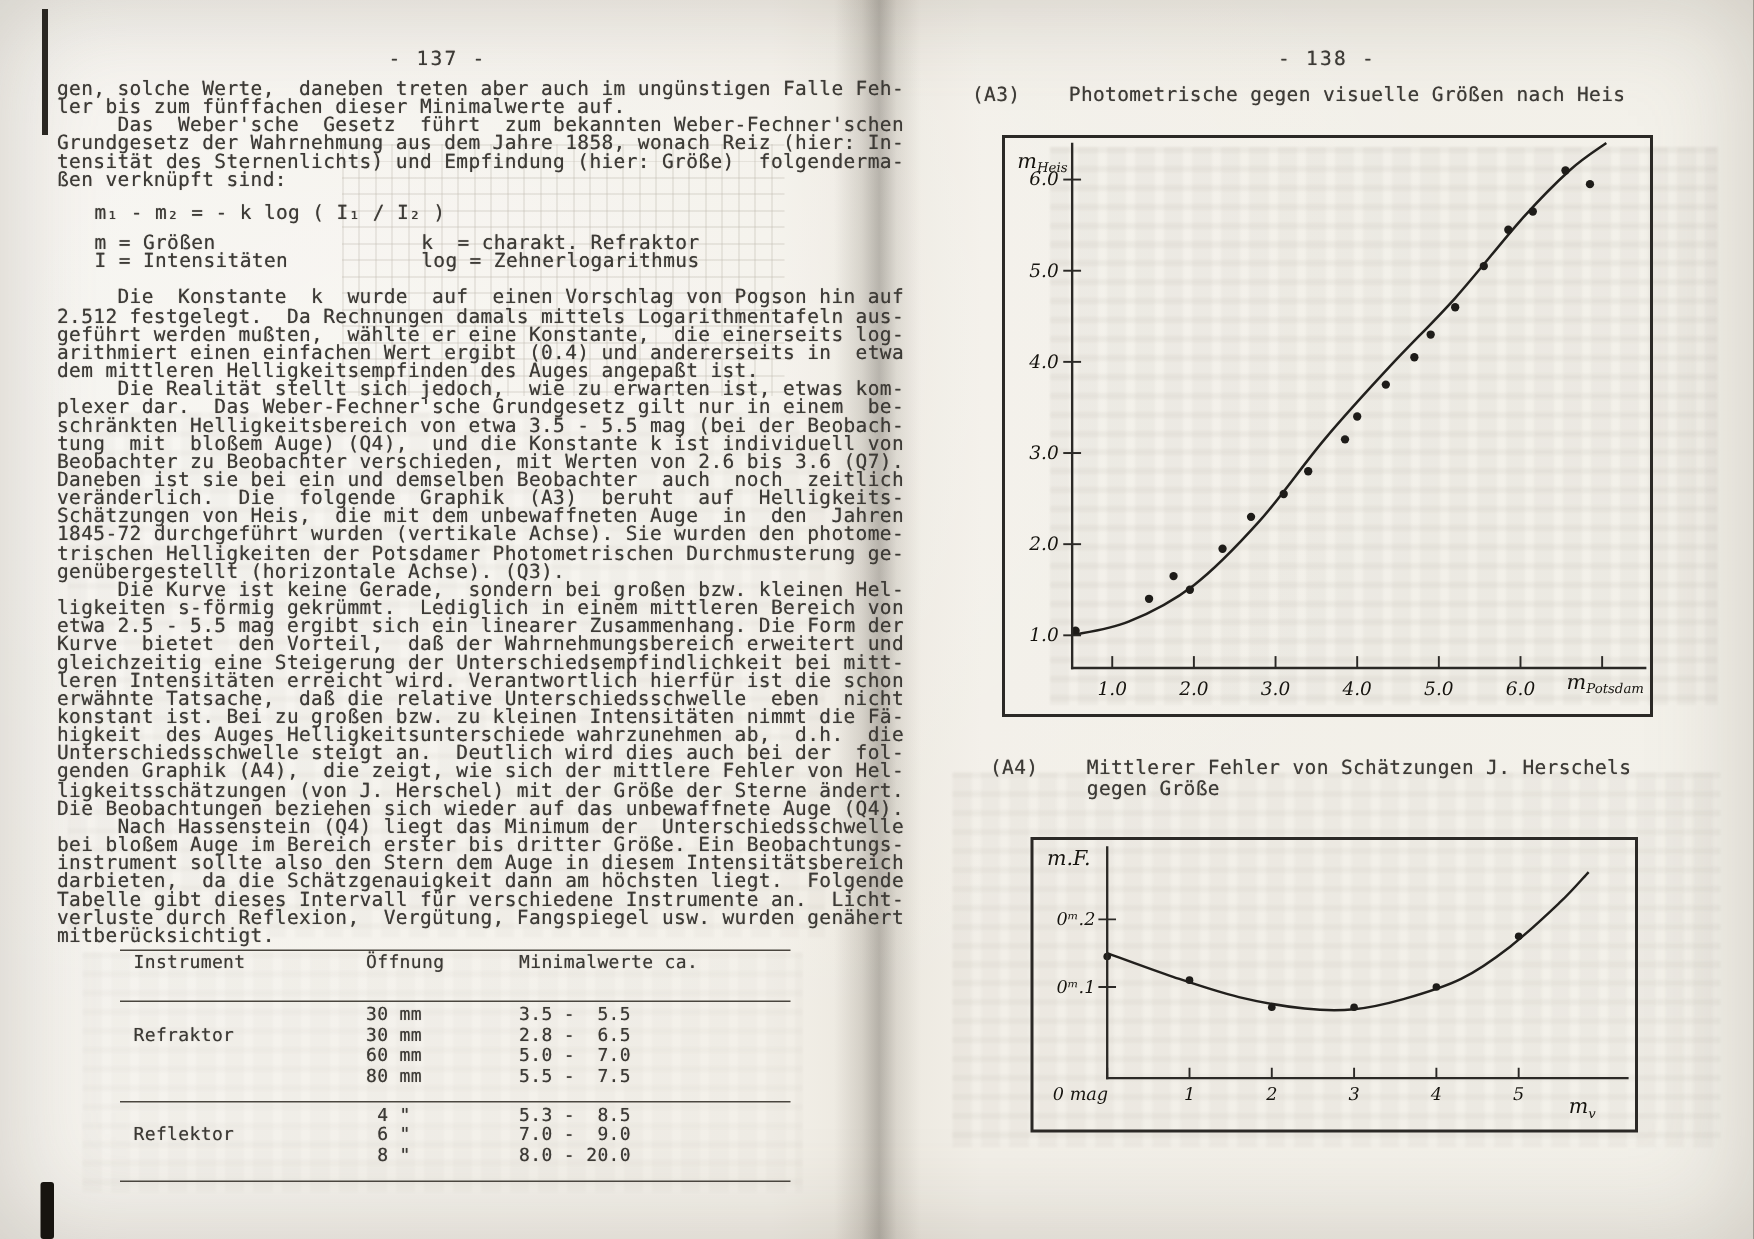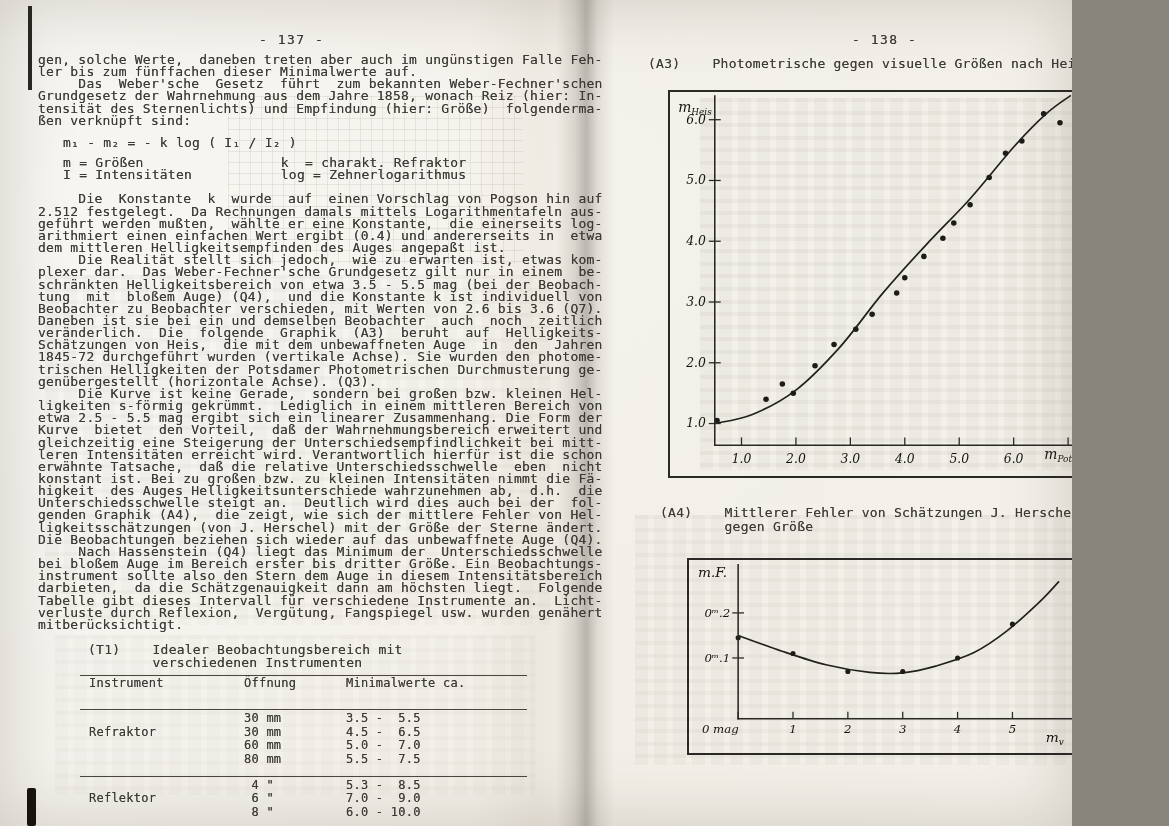--- a/index.html
+++ b/index.html
@@ -1,17 +1,17 @@
 <!DOCTYPE html>
 <html><head>
 <meta charset="utf-8">
 <style>
   html,body{margin:0;padding:0;background:#8a857c;}
   #scan{
-    position:relative;width:1072px;height:826px;overflow:hidden;
+    position:relative;width:1169px;height:826px;overflow:hidden;
     background:
       radial-gradient(ellipse at 22% 28%, rgba(255,255,255,.30), transparent 60%),
       linear-gradient(90deg,#f5f3ee 0%,#f3f0e9 44%,#ebe7de 50%,#f2efe8 56%,#f3f1ea 100%);
     box-shadow: inset 0 0 70px rgba(110,100,85,.28);
     font-family:"DejaVu Sans Mono", monospace;
     text-decoration:underline;
   }
   .mono{
     font-family:"DejaVu Sans Mono", monospace;
     font-size:13px;letter-spacing:.24px;color:#3c3a36;
@@ -132,37 +132,35 @@
 genden Graphik (A4),  die zeigt, wie sich der mittlere Fehler von Hel-
 ligkeitsschätzungen (von J. Herschel) mit der Größe der Sterne ändert.
 Die Beobachtungen beziehen sich wieder auf das unbewaffnete Auge (Q4).</pre>
     <pre class="mono">     Nach Hassenstein (Q4) liegt das Minimum der  Unterschiedsschwelle
 bei bloßem Auge im Bereich erster bis dritter Größe. Ein Beobachtungs-
 instrument sollte also den Stern dem Auge in diesem Intensitätsbereich
 darbieten,  da die Schätzgenauigkeit dann am höchsten liegt.  Folgende
 Tabelle gibt dieses Intervall für verschiedene Instrumente an.  Licht-
 verluste durch Reflexion,  Vergütung, Fangspiegel usw. wurden genähert
 mitberücksichtigt.</pre>
-    <pre class="mono t1cap">(T1)    Idealer Beobachtungsbereich mit
-        verschiedenen Instrumenten</pre>
 
     <div id="t1">
       <div class="trow thead">
         <span>Instrument</span>
         <span>Öffnung</span>
         <span>Minimalwerte ca.</span>
       </div>
       <div id="t1-body">
           <div class="trow"><span></span><span>30 mm</span><span>3.5 -  5.5</span></div>
-          <div class="trow"><span>Refraktor</span><span>30 mm</span><span>4.5 -  6.5</span></div>
+          <div class="trow"><span>Refraktor</span><span>30 mm</span><span>2.8 -  6.5</span></div>
           <div class="trow"><span></span><span>60 mm</span><span>5.0 -  7.0</span></div>
           <div class="trow rule-below"><span></span><span>80 mm</span><span>5.5 -  7.5</span></div>
           <div class="trow"><span></span><span> 4 "</span><span>5.3 -  8.5</span></div>
           <div class="trow"><span>Reflektor</span><span> 6 "</span><span>7.0 -  9.0</span></div>
-          <div class="trow rule-below"><span></span><span> 8 "</span><span>6.0 - 10.0</span></div>
+          <div class="trow rule-below"><span></span><span> 8 "</span><span>8.0 - 20.0</span></div>
         </div>
     </div>
   </div>
 
   <pre class="mono fig-cap" id="cap-a3">(A3)    Photometrische gegen visuelle Größen nach Heis</pre>
   <div class="chart" id="fig-a3">
     <svg id="svg-a3" width="430" height="384" viewBox="0 0 434 388">
         <path class="curve" d="M 44.5 335.0 C 50.9 333.5, 69.3 331.4, 83.0 325.8 C 96.8 320.2, 112.3 312.5, 127.0 301.2 C 141.7 290.0, 156.3 274.6, 171.0 258.3 C 185.7 241.9, 200.3 220.4, 215.0 203.0 C 229.7 185.6, 244.3 169.7, 259.0 153.9 C 273.7 138.0, 288.3 124.2, 303.0 107.8 C 317.7 91.4, 334.2 70.0, 347.0 55.6 C 359.8 41.3, 370.4 30.6, 380.0 21.9 C 389.6 13.2, 400.6 6.5, 404.8 3.4"></path>
         <circle class="pt" cx="47.3" cy="331.9" r="2.8"></circle>
         <circle class="pt" cx="96.8" cy="310.4" r="2.8"></circle>

